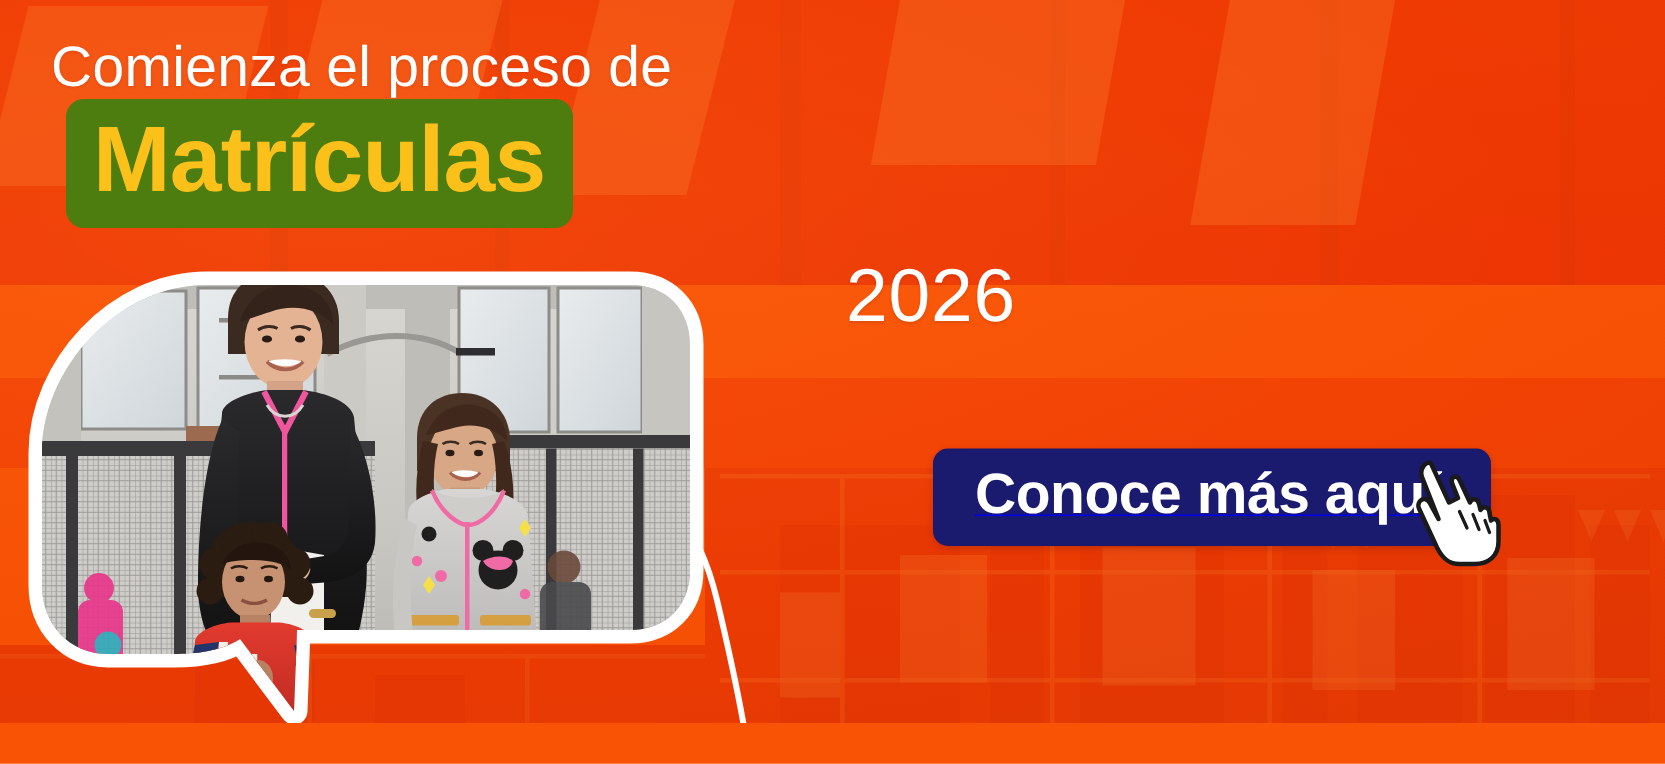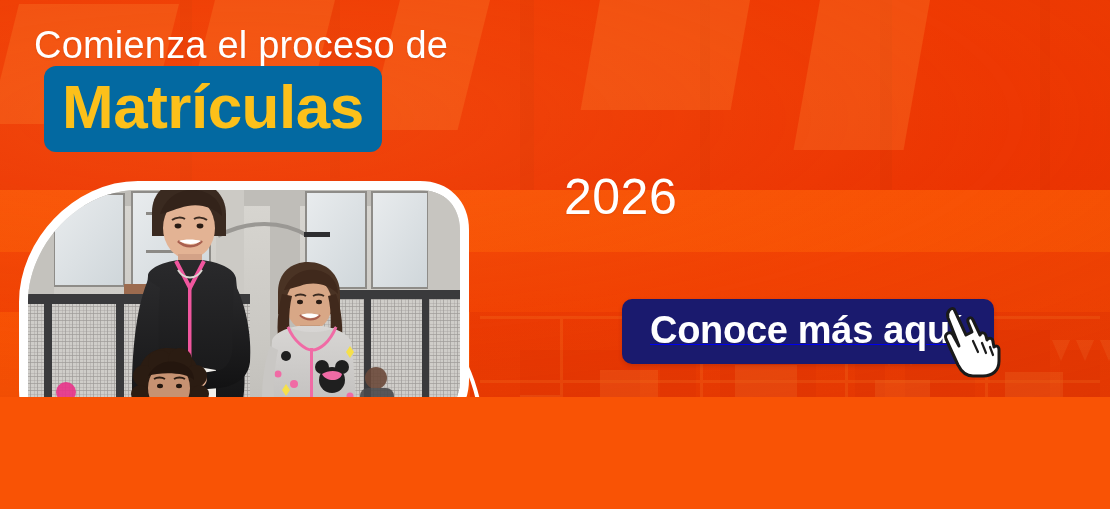--- a/index.html
+++ b/index.html
@@ -6,21 +6,21 @@
   html, body { width:1110px; height:509px; overflow:hidden; }
   body {
     font-family: "Liberation Sans", sans-serif;
     background:#F95305;
   }
 
   
   .banner{
     position:relative;
     width:1110px;
-    height:397px;
+    height:482px;
     overflow:hidden;
     background:#F95305;
   }
 
   
   .bg-base{
     position:absolute; inset:0;
     background:
       linear-gradient(180deg,#FB5A06 0%,#F85205 45%,#F65004 100%);
   }
@@ -64,21 +64,21 @@
   .line-2-text{
     font-size:62px;
     line-height:78px;
     font-weight:800;
     color:#FFFFFF;
     letter-spacing:-1px;
     text-shadow:0 2px 3px rgba(120,35,0,.20);
   }
   .highlight-box{
     display:inline-block;
-    background:#0369a1;
+    background:#4d7c0f;
     border-radius:12px;
     padding:6px 18px 10px 18px;
     margin-left:10px;
     line-height:1;
   }
   .highlight-text{
     font-size:62px;
     line-height:70px;
     font-weight:800;
     color:#FCC01A;

